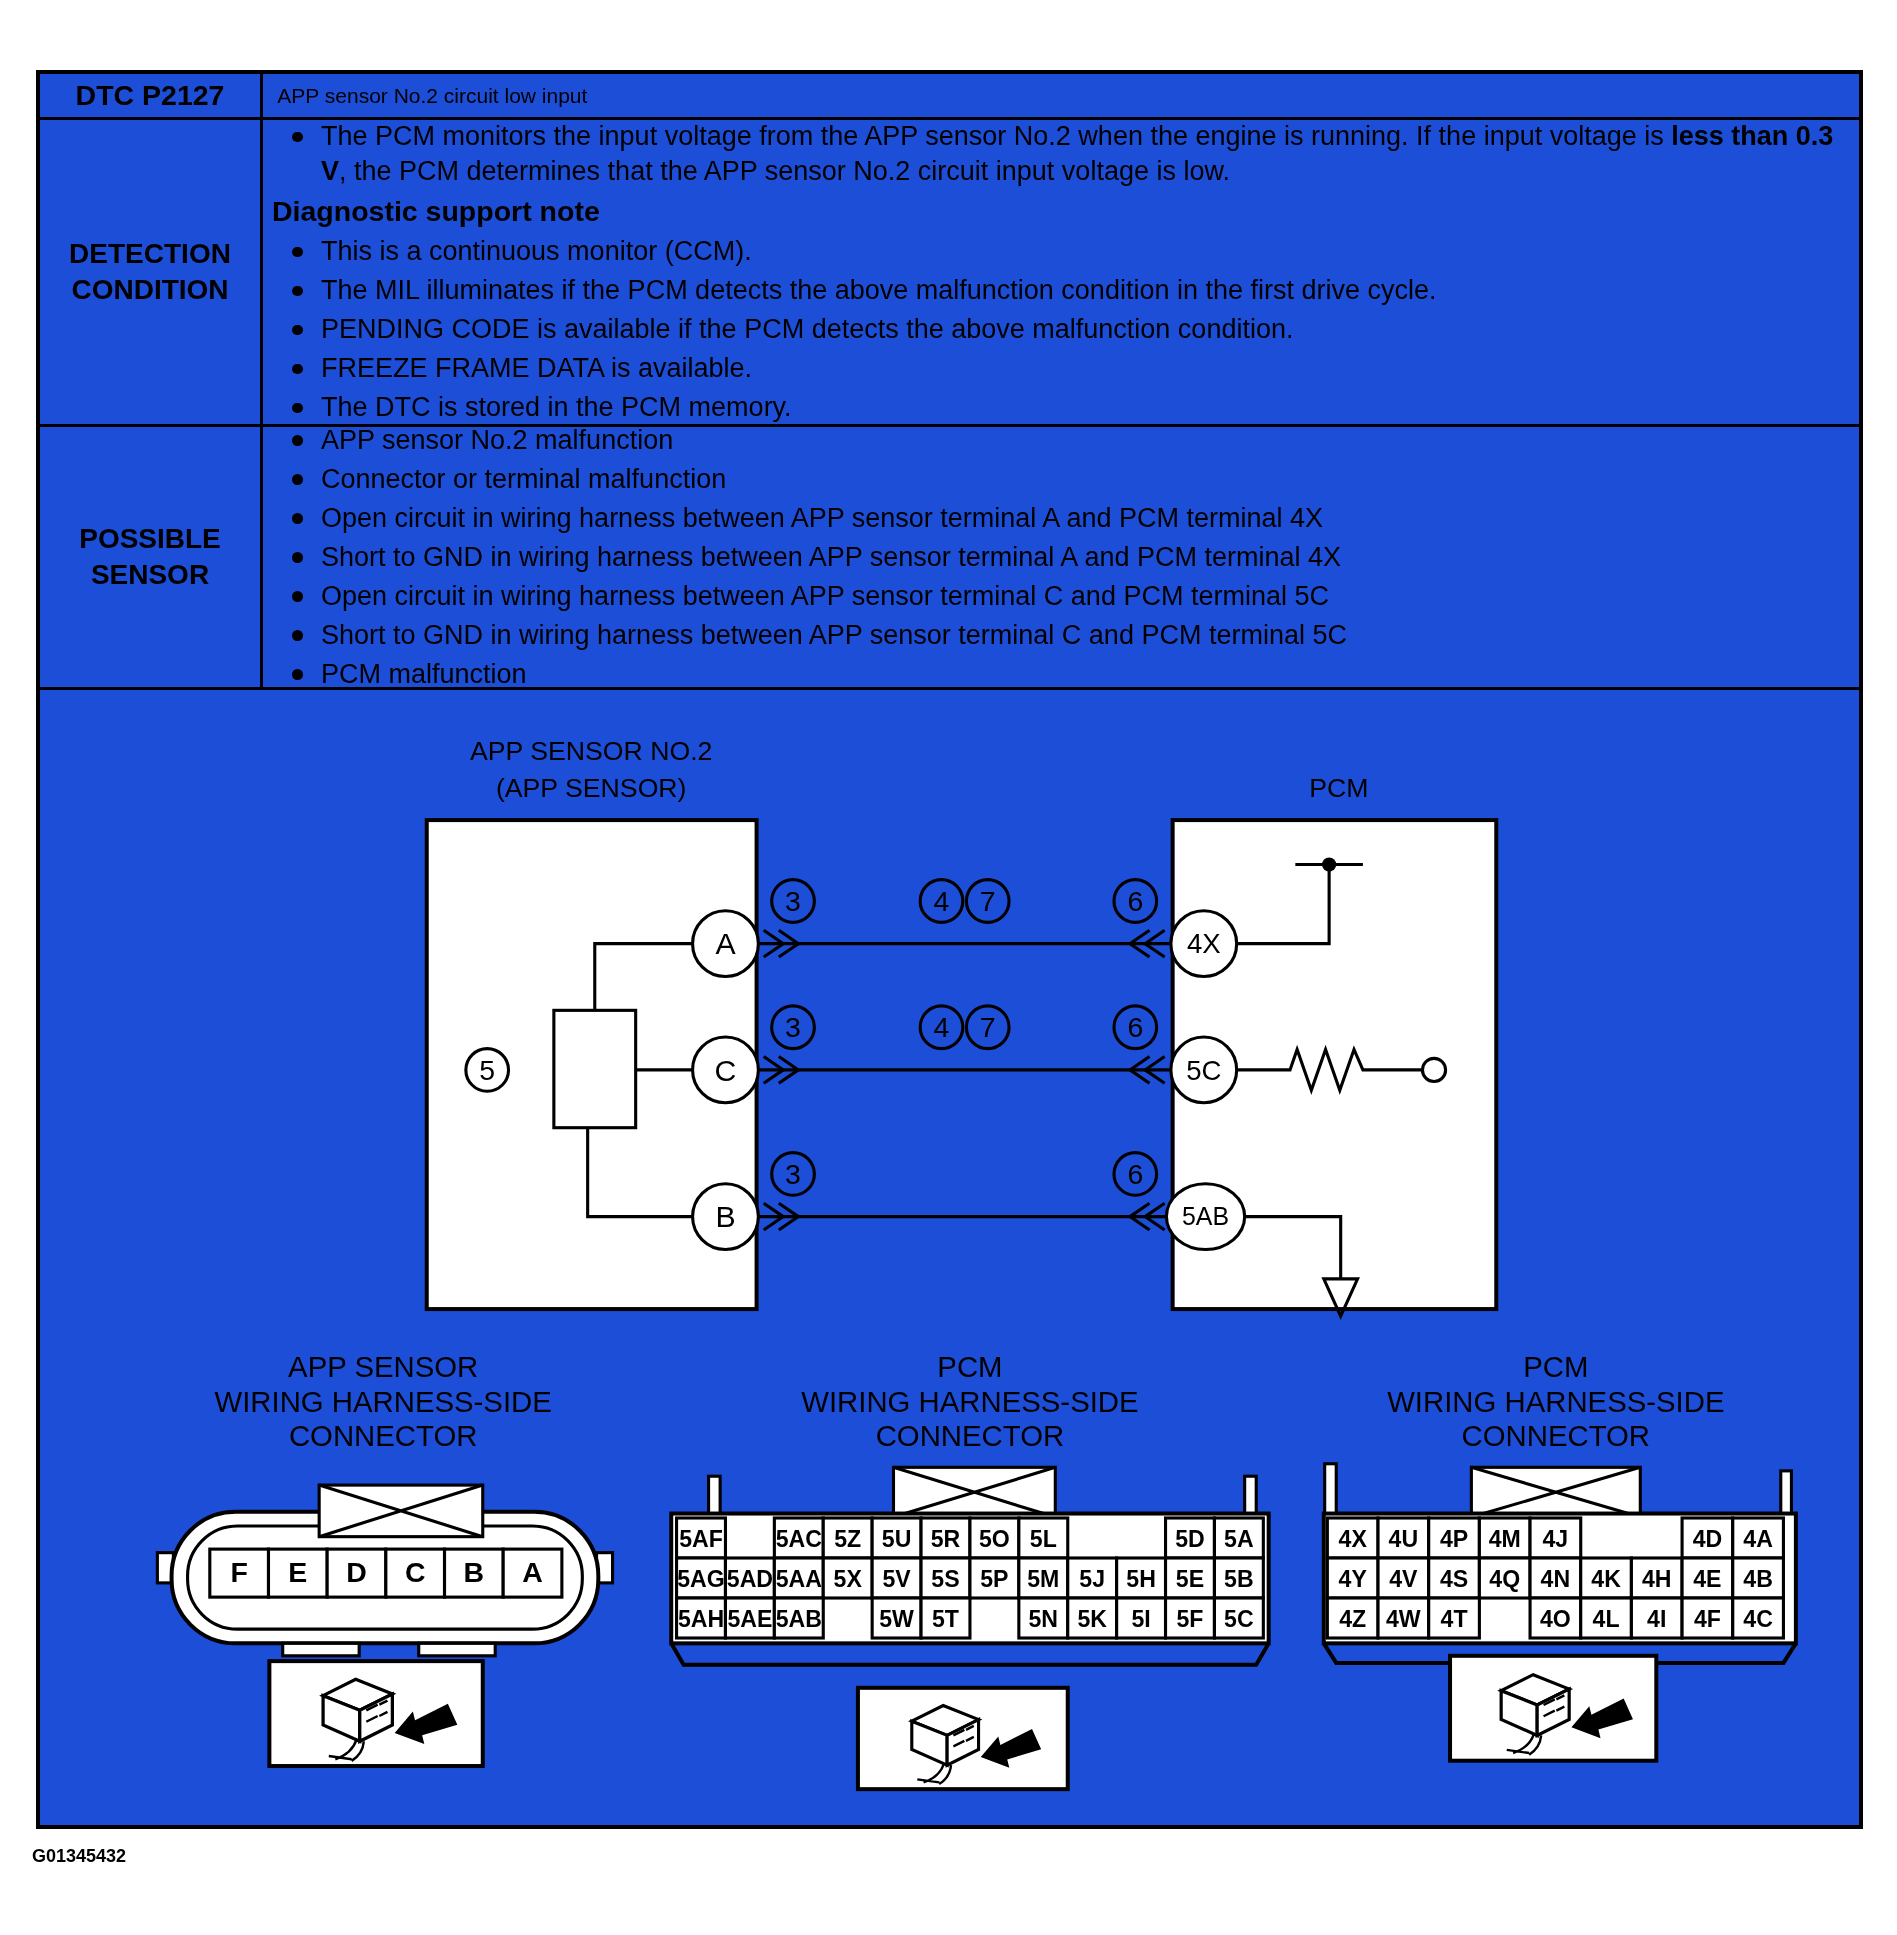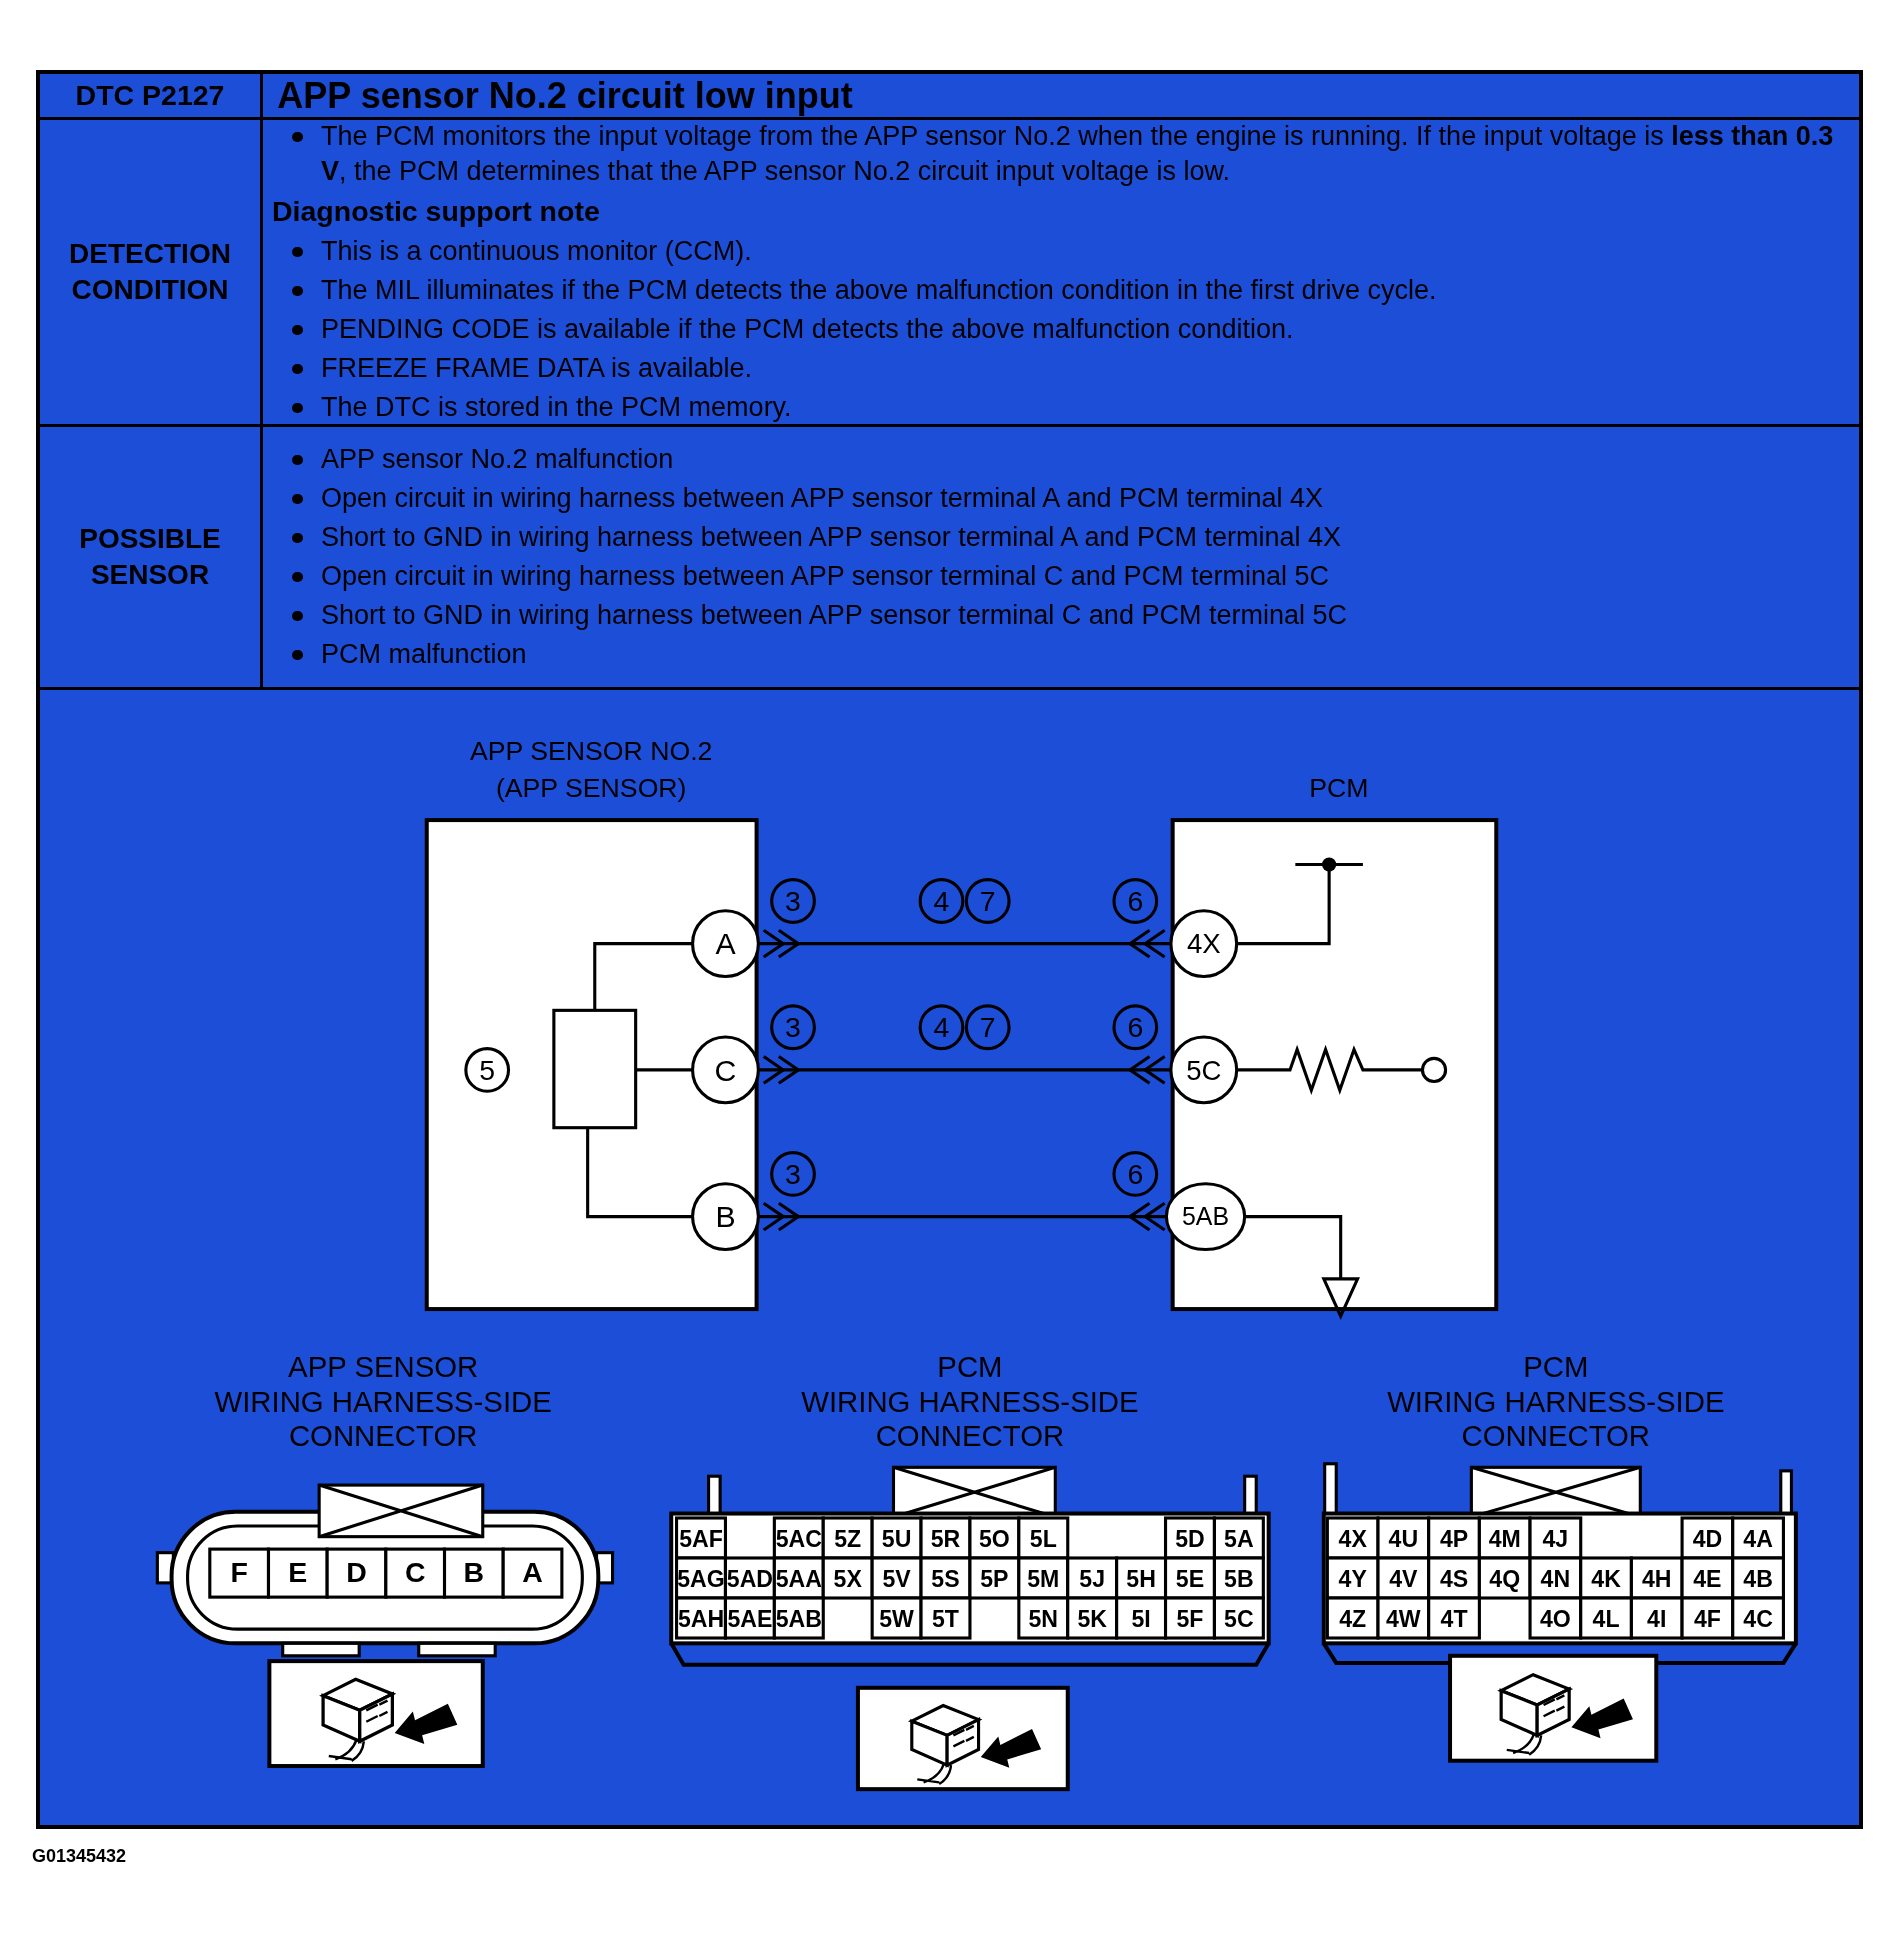--- a/index.html
+++ b/index.html
@@ -16,21 +16,21 @@
   .trow{display:flex;box-sizing:border-box;}
   .trow + .trow{border-top:3.6px solid #000;}
   .cell-l{
     width:223px;flex:0 0 223px;border-right:3.6px solid #000;box-sizing:border-box;
     display:flex;flex-direction:column;align-items:center;justify-content:center;
     font-weight:bold;text-align:center;
   }
   .cell-r{flex:1;box-sizing:border-box;display:flex;flex-direction:column;justify-content:center;}
   .row-h{height:43px;flex:0 0 43px;}
   .row-h .cell-l{font-size:28.5px;}
-  .row-h .cell-r{font-size:36px;font-weight:bold;padding-left:14.3px;}
+  .row-h .cell-r{font-size:21px;font-weight:normal;padding-left:14.3px;}
   .row-det{height:307px;flex:0 0 307px;}
   .row-pc{height:263px;flex:0 0 263px;}
   .cell-l .lbl{font-size:28px;line-height:36px;}
   .body-cell{padding:5.3px 21.4px 5.3px 9px;font-size:27px;line-height:35px;}
   ul.blt{margin:0;padding:0;list-style:none;}
   ul.blt li{position:relative;padding-left:45px;margin:4px;}
   ul.blt li::before{
     content:"";position:absolute;left:16px;top:12.5px;width:10.7px;height:10.7px;
     border-radius:50%;background:#000;
   }
@@ -84,20 +84,21 @@
   </div>
 
   <div class="trow row-pc">
     <div class="cell-l">
       <span class="lbl">POSSIBLE</span>
       <span class="lbl">SENSOR</span>
     </div>
     <div class="cell-r body-cell">
       <ul class="blt">
         <li>APP sensor No.2 malfunction</li>
+        <li>Connector or terminal malfunction</li>
         <li>Open circuit in wiring harness between APP sensor terminal A and PCM terminal 4X</li>
         <li>Short to GND in wiring harness between APP sensor terminal A and PCM terminal 4X</li>
         <li>Open circuit in wiring harness between APP sensor terminal C and PCM terminal 5C</li>
         <li>Short to GND in wiring harness between APP sensor terminal C and PCM terminal 5C</li>
         <li>PCM malfunction</li>
       </ul>
     </div>
   </div>
 
   <div class="trow row-diag">

